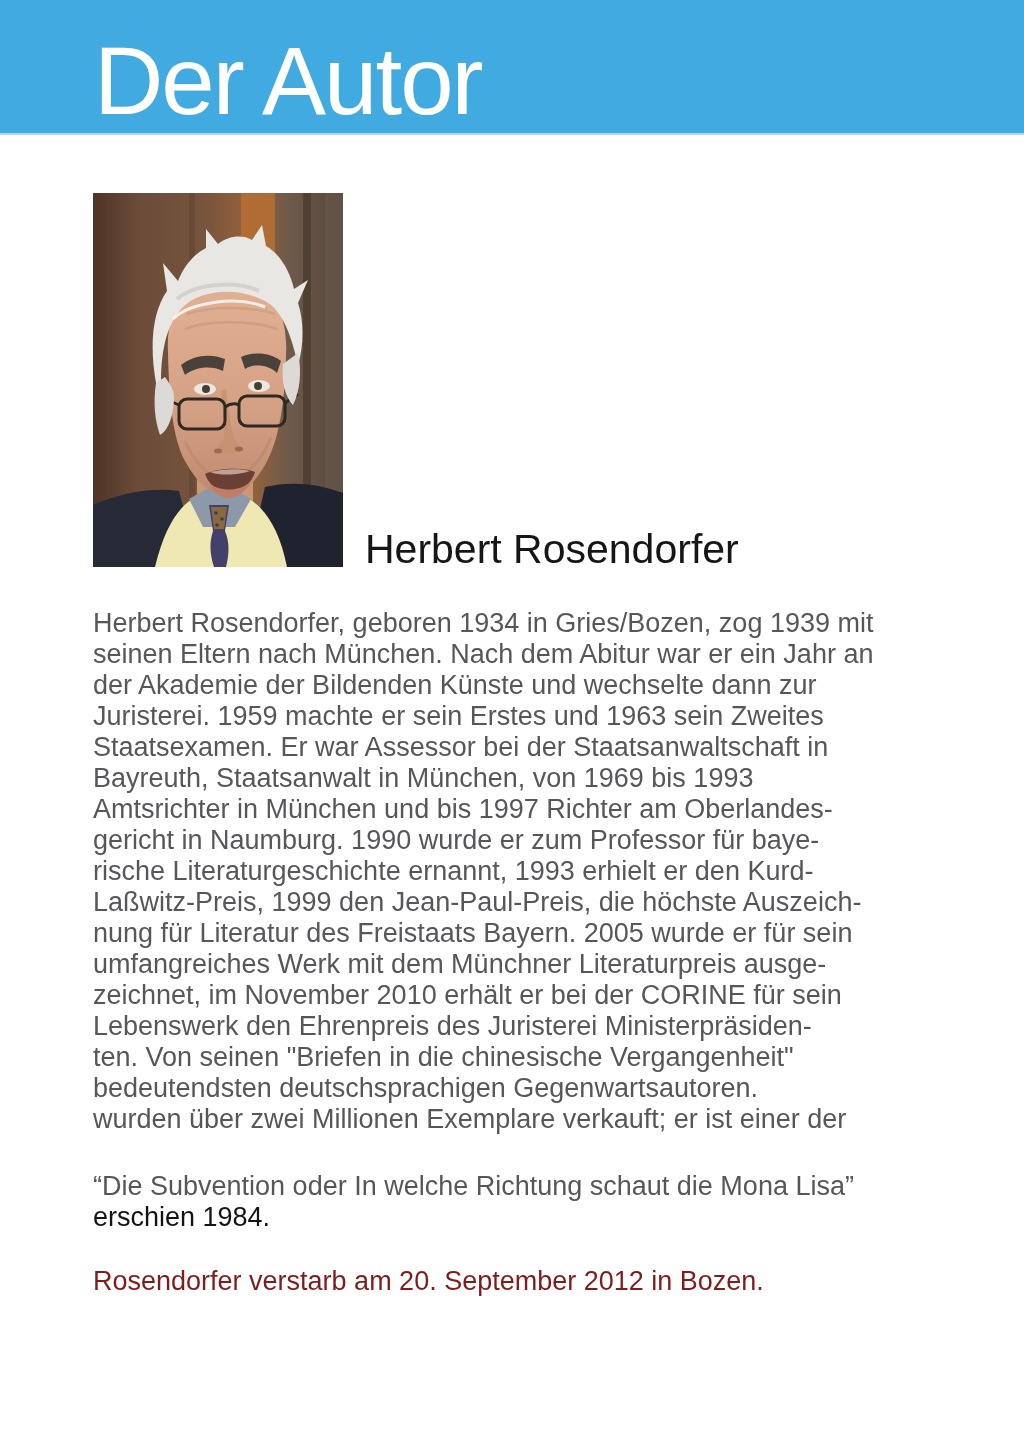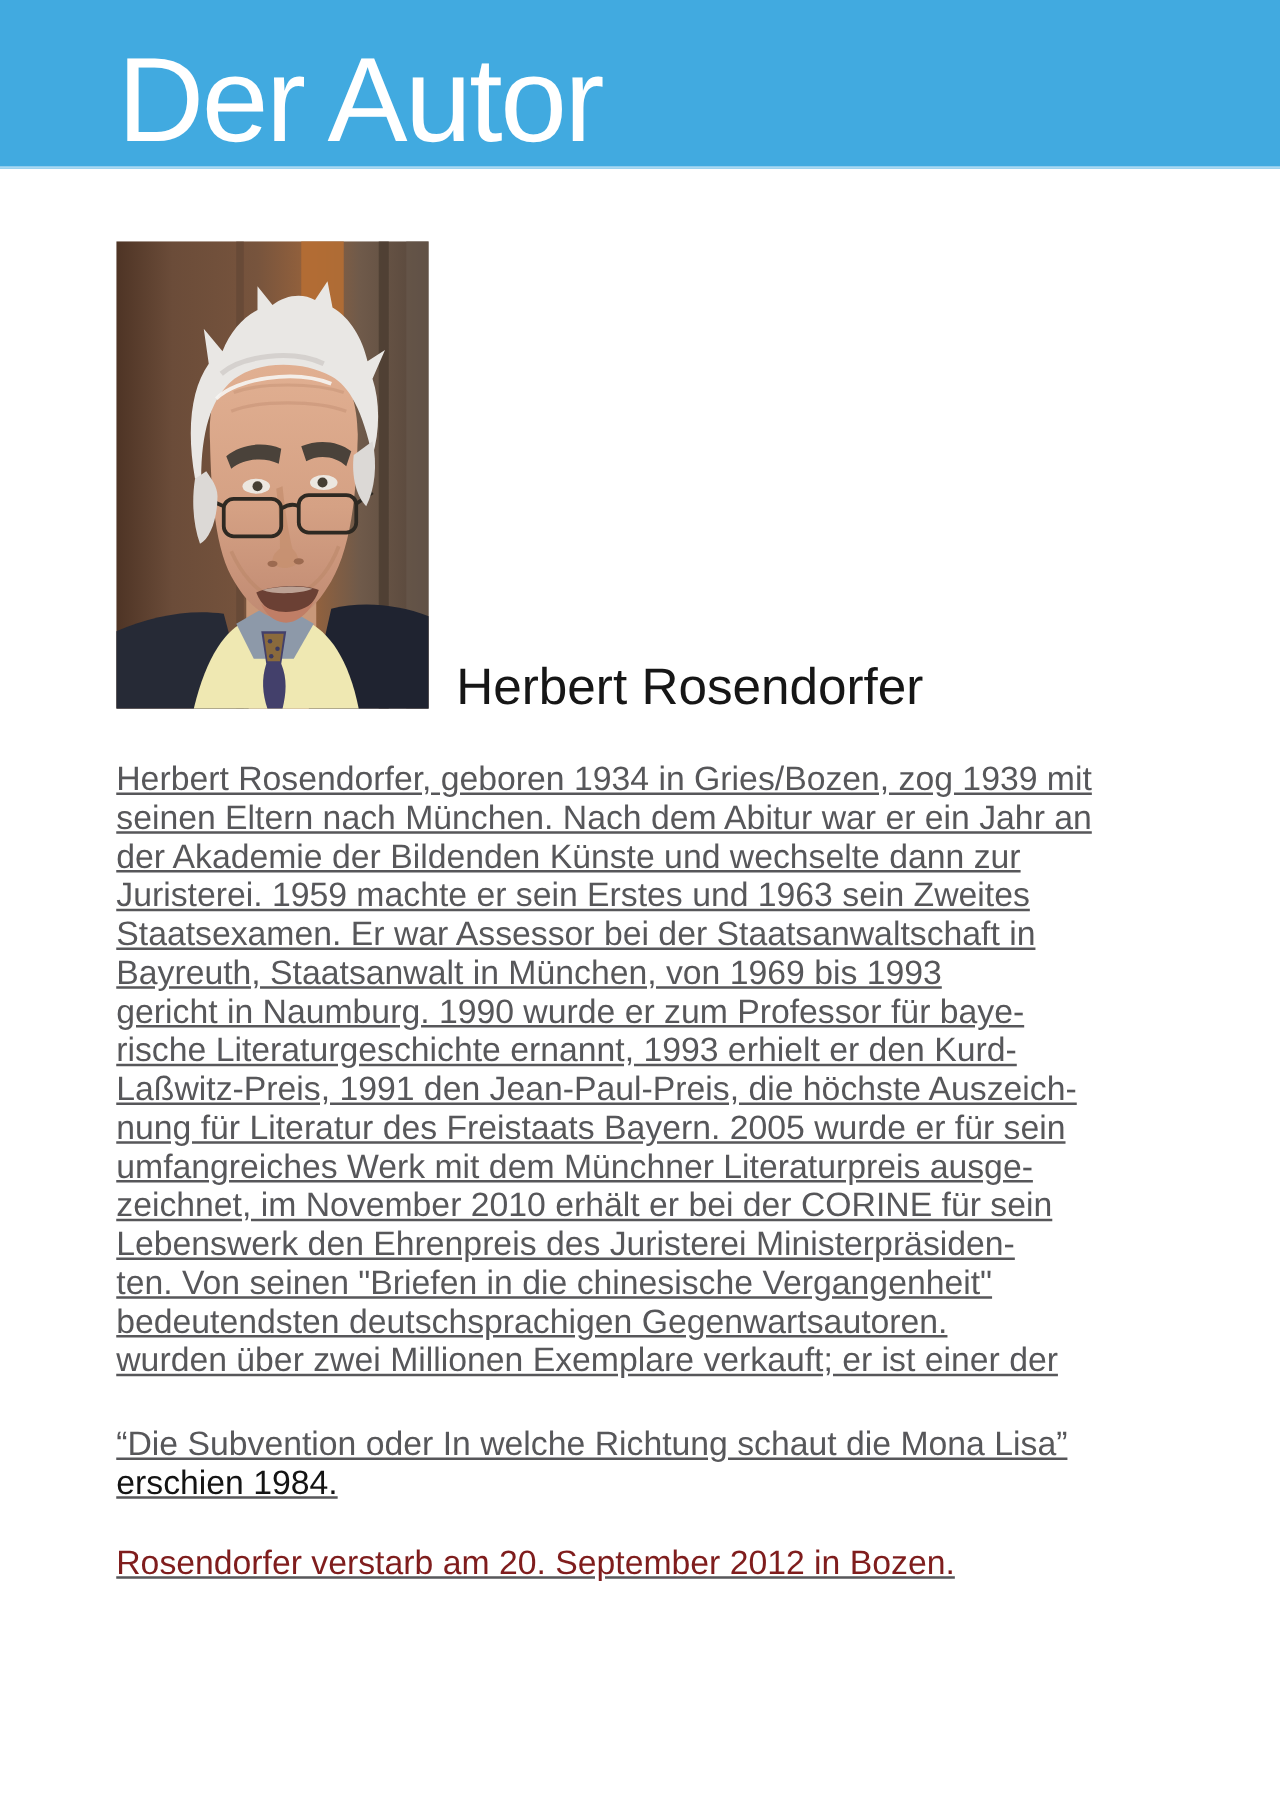--- a/index.html
+++ b/index.html
@@ -18,21 +18,21 @@
   }
   .author-photo{
     position:absolute;left:93px;top:193px;width:250px;height:374px;
   }
   .author-name{
     position:absolute;left:365px;top:526px;
     font-size:41px;color:#161616;white-space:nowrap;
   }
   .text-col{
     position:absolute;left:93px;top:608px;width:860px;
-    font-size:27px;line-height:31px;color:#57575a;text-decoration:underline;
+    font-size:27px;line-height:31px;color:#57575a;
   }
   .line{white-space:nowrap;}
   .quote-para{margin-top:36px;}
   .quote-line{white-space:nowrap;}
   .published-line{color:#141414;white-space:nowrap;}
   .death-line{margin-top:33px;color:#7f1d1d;white-space:nowrap;}
 </style>
 </head>
 <body>
 
@@ -125,23 +125,24 @@
   <div class="author-name">Herbert Rosendorfer</div>
 
   <div class="text-col">
     <div class="bio-para">
         <div class="line">Herbert Rosendorfer, geboren 1934 in Gries/Bozen, zog 1939 mit</div>
         <div class="line">seinen Eltern nach München. Nach dem Abitur war er ein Jahr an</div>
         <div class="line">der Akademie der Bildenden Künste und wechselte dann zur</div>
         <div class="line">Juristerei. 1959 machte er sein Erstes und 1963 sein Zweites</div>
         <div class="line">Staatsexamen. Er war Assessor bei der Staatsanwaltschaft in</div>
         <div class="line">Bayreuth, Staatsanwalt in München, von 1969 bis 1993</div>
+        <div class="line">Amtsrichter in München und bis 1997 Richter am Oberlandes-</div>
         <div class="line">gericht in Naumburg. 1990 wurde er zum Professor für baye-</div>
         <div class="line">rische Literaturgeschichte ernannt, 1993 erhielt er den Kurd-</div>
-        <div class="line">Laßwitz-Preis, 1991 den Jean-Paul-Preis, die höchste Auszeich-</div>
+        <div class="line">Laßwitz-Preis, 1999 den Jean-Paul-Preis, die höchste Auszeich-</div>
         <div class="line">nung für Literatur des Freistaats Bayern. 2005 wurde er für sein</div>
         <div class="line">umfangreiches Werk mit dem Münchner Literaturpreis ausge-</div>
         <div class="line">zeichnet, im November 2010 erhält er bei der CORINE für sein</div>
         <div class="line">Lebenswerk den Ehrenpreis des Juristerei Ministerpräsiden-</div>
         <div class="line">ten. Von seinen "Briefen in die chinesische Vergangenheit"</div>
         <div class="line">bedeutendsten deutschsprachigen Gegenwartsautoren.</div>
         <div class="line">wurden über zwei Millionen Exemplare verkauft; er ist einer der</div>
       </div>
 
     <div class="quote-para">

